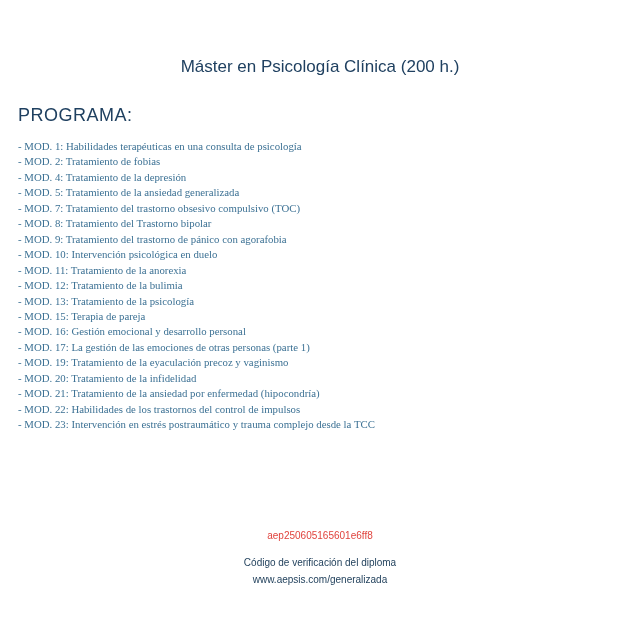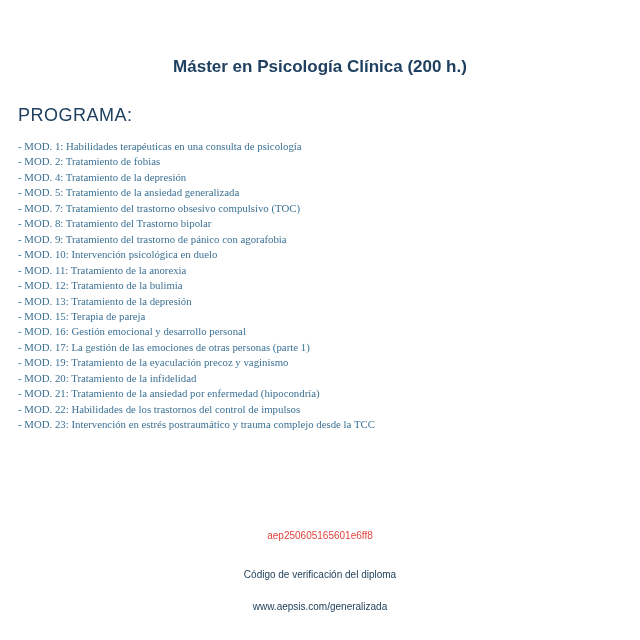--- a/index.html
+++ b/index.html
@@ -28,21 +28,20 @@
   }
   .title {
     position: absolute;
     top: 57px;
     left: 0;
     width: 640px;
     text-align: center;
     font-size: 17px;
     line-height: 20px;
     color: var(--title-color);
-    font-weight: bold;
   }
   .program-heading {
     position: absolute;
     top: 106px;
     left: 18px;
     font-size: 18px;
     line-height: 18px;
     letter-spacing: 0.5px;
     color: var(--title-color);
   }
@@ -66,24 +65,24 @@
     width: 640px;
     text-align: center;
     font-size: 10px;
     color: var(--footer_text-color);
   }
   .footer div {
     line-height: 11px;
   }
   .verification-code {
     color: var(--code-color);
-    margin-bottom: 28px;
+    margin-bottom: 16px;
   }
   .verification-caption {
-    margin-bottom: 21px;
+    margin-bottom: 6px;
   }
 </style>
 </head>
 <body>
 
 <div class="page">
 
   <div class="title">Máster en Psicología Clínica (200 h.)</div>
 
   <div class="program-heading">PROGRAMA:</div>
@@ -92,21 +91,21 @@
       <div class="module-item">- MOD. 1: Habilidades terapéuticas en una consulta de psicología</div>
       <div class="module-item">- MOD. 2: Tratamiento de fobias</div>
       <div class="module-item">- MOD. 4: Tratamiento de la depresión</div>
       <div class="module-item">- MOD. 5: Tratamiento de la ansiedad generalizada</div>
       <div class="module-item">- MOD. 7: Tratamiento del trastorno obsesivo compulsivo (TOC)</div>
       <div class="module-item">- MOD. 8: Tratamiento del Trastorno bipolar</div>
       <div class="module-item">- MOD. 9: Tratamiento del trastorno de pánico con agorafobia</div>
       <div class="module-item">- MOD. 10: Intervención psicológica en duelo</div>
       <div class="module-item">- MOD. 11: Tratamiento de la anorexia</div>
       <div class="module-item">- MOD. 12: Tratamiento de la bulimia</div>
-      <div class="module-item">- MOD. 13: Tratamiento de la depresión</div>
+      <div class="module-item">- MOD. 13: Tratamiento de la psicología</div>
       <div class="module-item">- MOD. 15: Terapia de pareja</div>
       <div class="module-item">- MOD. 16: Gestión emocional y desarrollo personal</div>
       <div class="module-item">- MOD. 17: La gestión de las emociones de otras personas (parte 1)</div>
       <div class="module-item">- MOD. 19: Tratamiento de la eyaculación precoz y vaginismo</div>
       <div class="module-item">- MOD. 20: Tratamiento de la infidelidad</div>
       <div class="module-item">- MOD. 21: Tratamiento de la ansiedad por enfermedad (hipocondría)</div>
       <div class="module-item">- MOD. 22: Habilidades de los trastornos del control de impulsos</div>
       <div class="module-item">- MOD. 23: Intervención en estrés postraumático y trauma complejo desde la TCC</div>
     </div>
 

